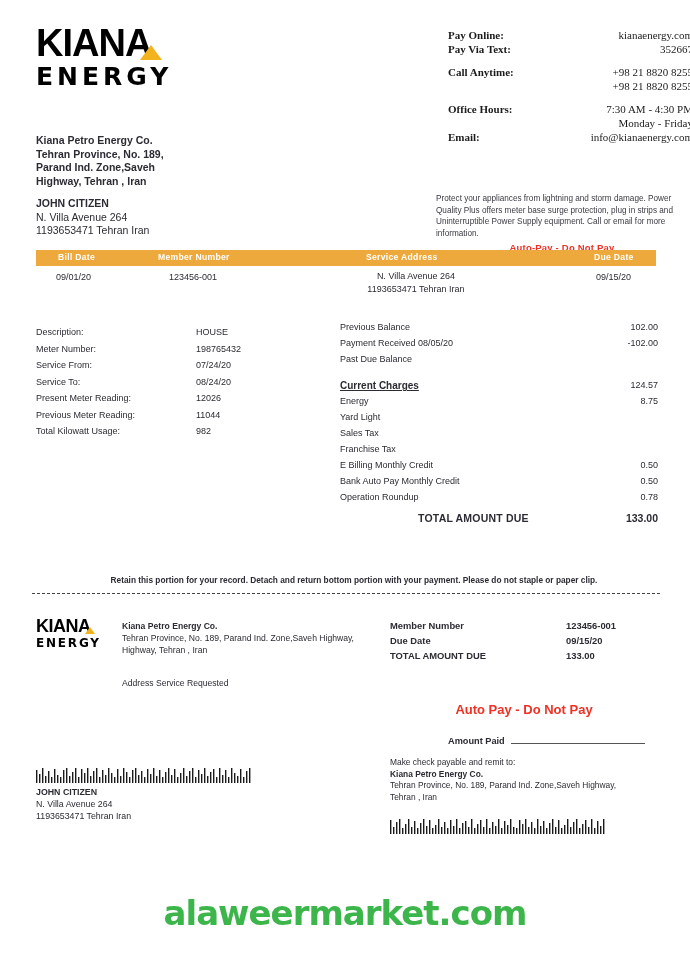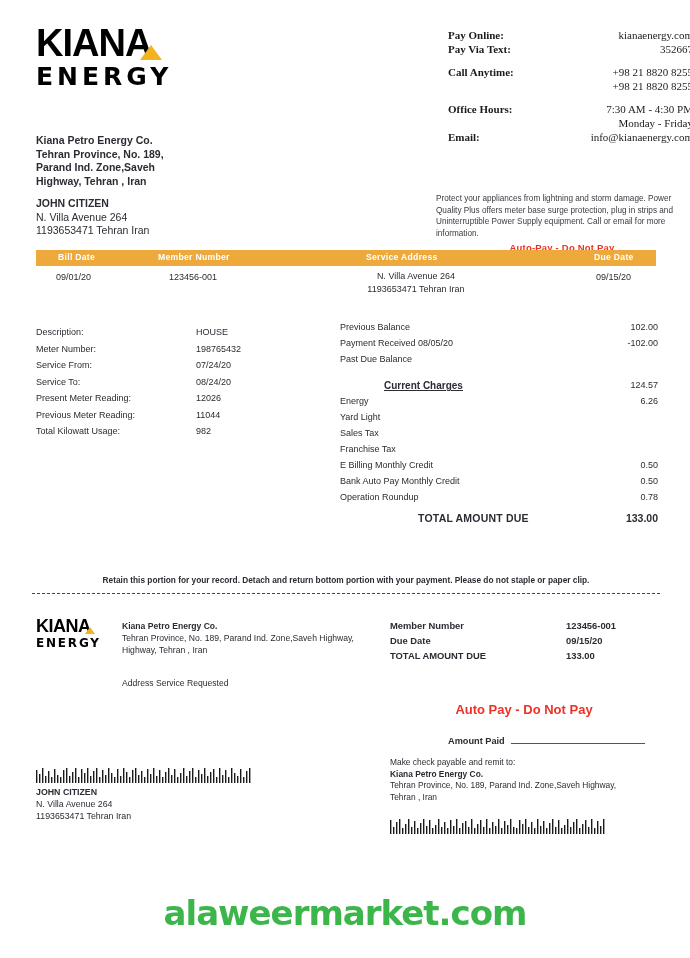--- a/index.html
+++ b/index.html
@@ -172,34 +172,33 @@
     color: #2b2b33;
   }
   .charges .row { position: relative; height: 16px; }
   .charges .k { position: absolute; left: 0; top: 0; }
   .charges .amt { position: absolute; right: 0; top: 0; text-align: right; }
   .charges .spacer { height: 10px; }
   .charges .cc {
     font-weight: bold;
     font-size: 10px;
     text-decoration: underline;
-    margin-left: 44px;
   }
   .charges .ccamt { font-weight: normal; }
   .charges .total { height: 22px; }
   .charges .total .k {
     left: 78px; top: 4px;
     font-weight: bold; font-size: 10.5px; letter-spacing: .2px;
   }
   .charges .total .amt { top: 4px; font-weight: bold; font-size: 10.5px; }
 
   
   .retain {
     position: absolute;
-    left: 36px; top: 575px;
+    left: 44px; top: 575px;
     width: 620px;
     text-align: center;
     font-size: 8.3px;
     font-weight: bold;
     color: #2b2b33;
   }
   .dashes {
     position: absolute;
     left: 32px; top: 593px;
     width: 628px;
@@ -450,21 +449,21 @@
 
     <div class="spacer"></div>
 
     <div class="row">
       <span class="k cc">Current Charges</span>
       <span class="amt ccamt">124.57</span>
     </div>
 
     <div class="row">
       <span class="k">Energy</span>
-      <span class="amt">6.26</span>
+      <span class="amt">8.75</span>
     </div>
     <div class="row">
       <span class="k">Yard Light</span>
       <span class="amt"></span>
     </div>
     <div class="row">
       <span class="k">Sales Tax</span>
       <span class="amt"></span>
     </div>
     <div class="row">

